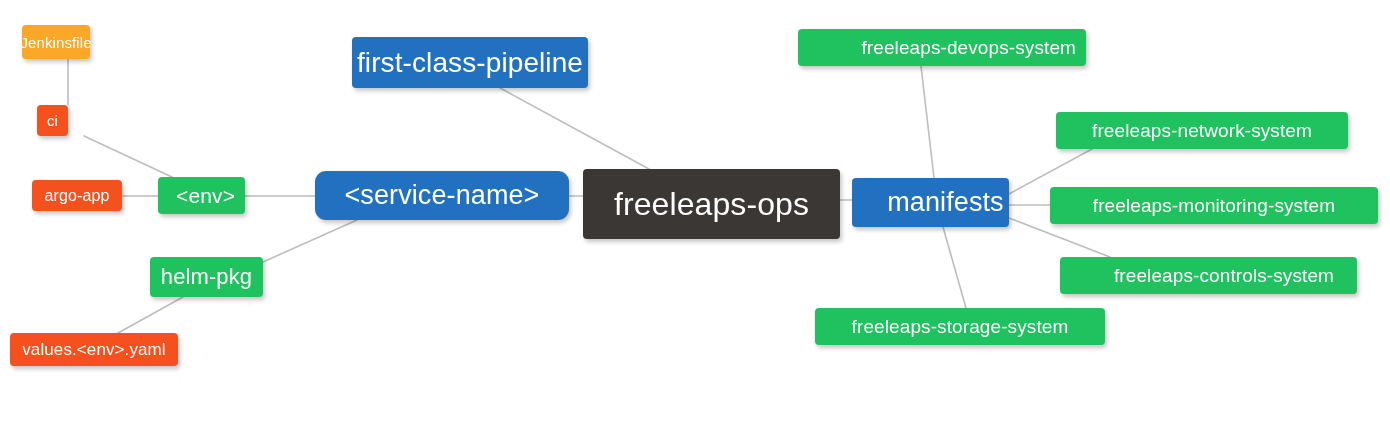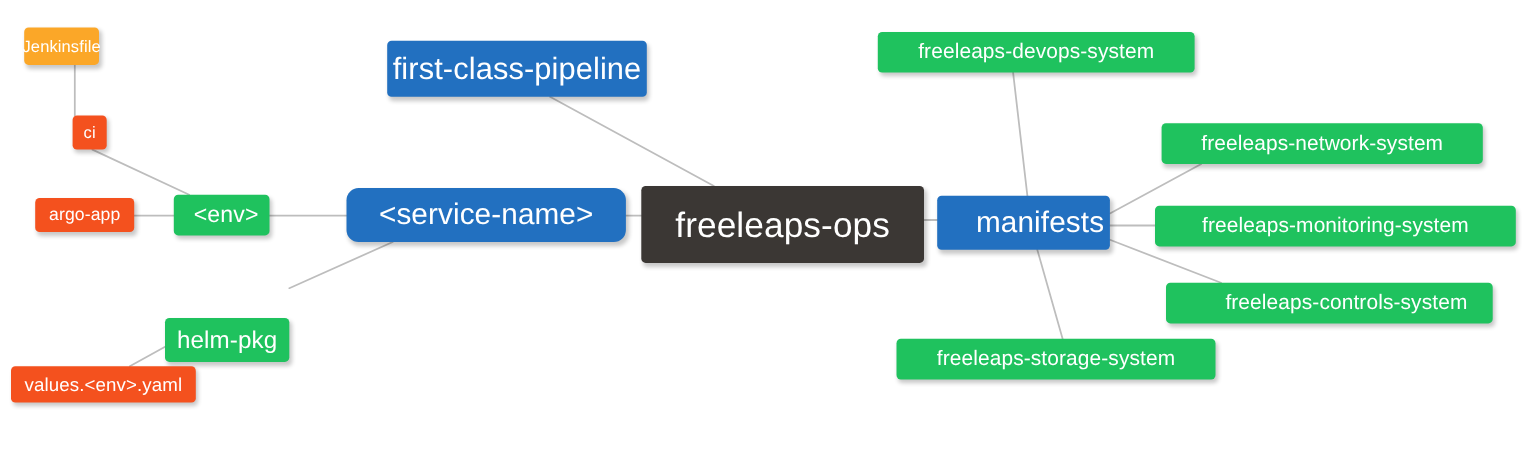--- a/index.html
+++ b/index.html
@@ -64,48 +64,48 @@
       <line x1="934" y1="178" x2="921" y2="66" stroke="#bdbdbd" stroke-width="1.6" stroke-linecap="round"></line>
       <line x1="1009" y1="194" x2="1092" y2="149" stroke="#bdbdbd" stroke-width="1.6" stroke-linecap="round"></line>
       <line x1="1009" y1="205" x2="1050" y2="205" stroke="#bdbdbd" stroke-width="1.6" stroke-linecap="round"></line>
       <line x1="1009" y1="218" x2="1110" y2="257" stroke="#bdbdbd" stroke-width="1.6" stroke-linecap="round"></line>
       <line x1="943" y1="227" x2="966" y2="308" stroke="#bdbdbd" stroke-width="1.6" stroke-linecap="round"></line>
     </svg>
   <div id="node-layer">
       <div class="node" style="left: 22px; top: 25px; width: 68px; height: 34px; background: rgb(251, 167, 40); font-size: 15px;">
         <span class="node-label">Jenkinsfile</span>
       </div>
-      <div class="node" style="left: 66px; top: 105px; width: 31px; height: 31px; background: rgb(244, 81, 30); font-size: 15px;">
+      <div class="node" style="left: 37px; top: 105px; width: 31px; height: 31px; background: rgb(244, 81, 30); font-size: 15px;">
         <span class="node-label">ci</span>
       </div>
       <div class="node" style="left: 32px; top: 180px; width: 90px; height: 31px; background: rgb(244, 81, 30); font-size: 16px;">
         <span class="node-label">argo-app</span>
       </div>
       <div class="node" style="left: 158px; top: 177px; width: 87px; height: 37px; background: rgb(31, 194, 94); font-size: 21px; justify-content: flex-end;">
         <span class="node-label">&lt;env&gt;</span>
       </div>
-      <div class="node" style="left: 150px; top: 257px; width: 113px; height: 40px; background: rgb(31, 194, 94); font-size: 22px; margin-top: 32px;">
+      <div class="node" style="left: 150px; top: 257px; width: 113px; height: 40px; background: rgb(31, 194, 94); font-size: 22px;">
         <span class="node-label">helm-pkg</span>
       </div>
       <div class="node" style="left: 10px; top: 333px; width: 168px; height: 33px; background: rgb(244, 81, 30); font-size: 17px;">
         <span class="node-label">values.&lt;env&gt;.yaml</span>
       </div>
       <div class="node" style="left: 314px; top: 37px; width: 236px; height: 51px; background: rgb(34, 112, 192); font-size: 28px; margin-left: 38px;">
         <span class="node-label">first-class-pipeline</span>
       </div>
       <div class="node" style="left: 315px; top: 171px; width: 254px; height: 49px; background: rgb(34, 112, 192); font-size: 27px; border-radius: 11px;">
         <span class="node-label">&lt;service-name&gt;</span>
       </div>
       <div class="node" style="left: 583px; top: 169px; width: 257px; height: 70px; background: rgb(59, 55, 52); font-size: 32px;">
         <span class="node-label">freeleaps-ops</span>
       </div>
       <div class="node" style="left: 852px; top: 178px; width: 157px; height: 49px; background: rgb(34, 112, 192); font-size: 27px; padding-left: 40px;">
         <span class="node-label">manifests</span>
       </div>
-      <div class="node" style="left: 798px; top: 29px; width: 288px; height: 37px; background: rgb(31, 194, 94); font-size: 19px;">
+      <div class="node" style="left: 798px; top: 29px; width: 288px; height: 37px; background: rgb(31, 194, 94); font-size: 19px; justify-content: flex-end;">
         <span class="node-label">freeleaps-devops-system</span>
       </div>
       <div class="node" style="left: 1056px; top: 112px; width: 292px; height: 37px; background: rgb(31, 194, 94); font-size: 19px;">
         <span class="node-label">freeleaps-network-system</span>
       </div>
       <div class="node" style="left: 1050px; top: 187px; width: 328px; height: 37px; background: rgb(31, 194, 94); font-size: 19px;">
         <span class="node-label">freeleaps-monitoring-system</span>
       </div>
       <div class="node" style="left: 1060px; top: 257px; width: 297px; height: 37px; background: rgb(31, 194, 94); font-size: 19px; padding-left: 41px;">
         <span class="node-label">freeleaps-controls-system</span>

